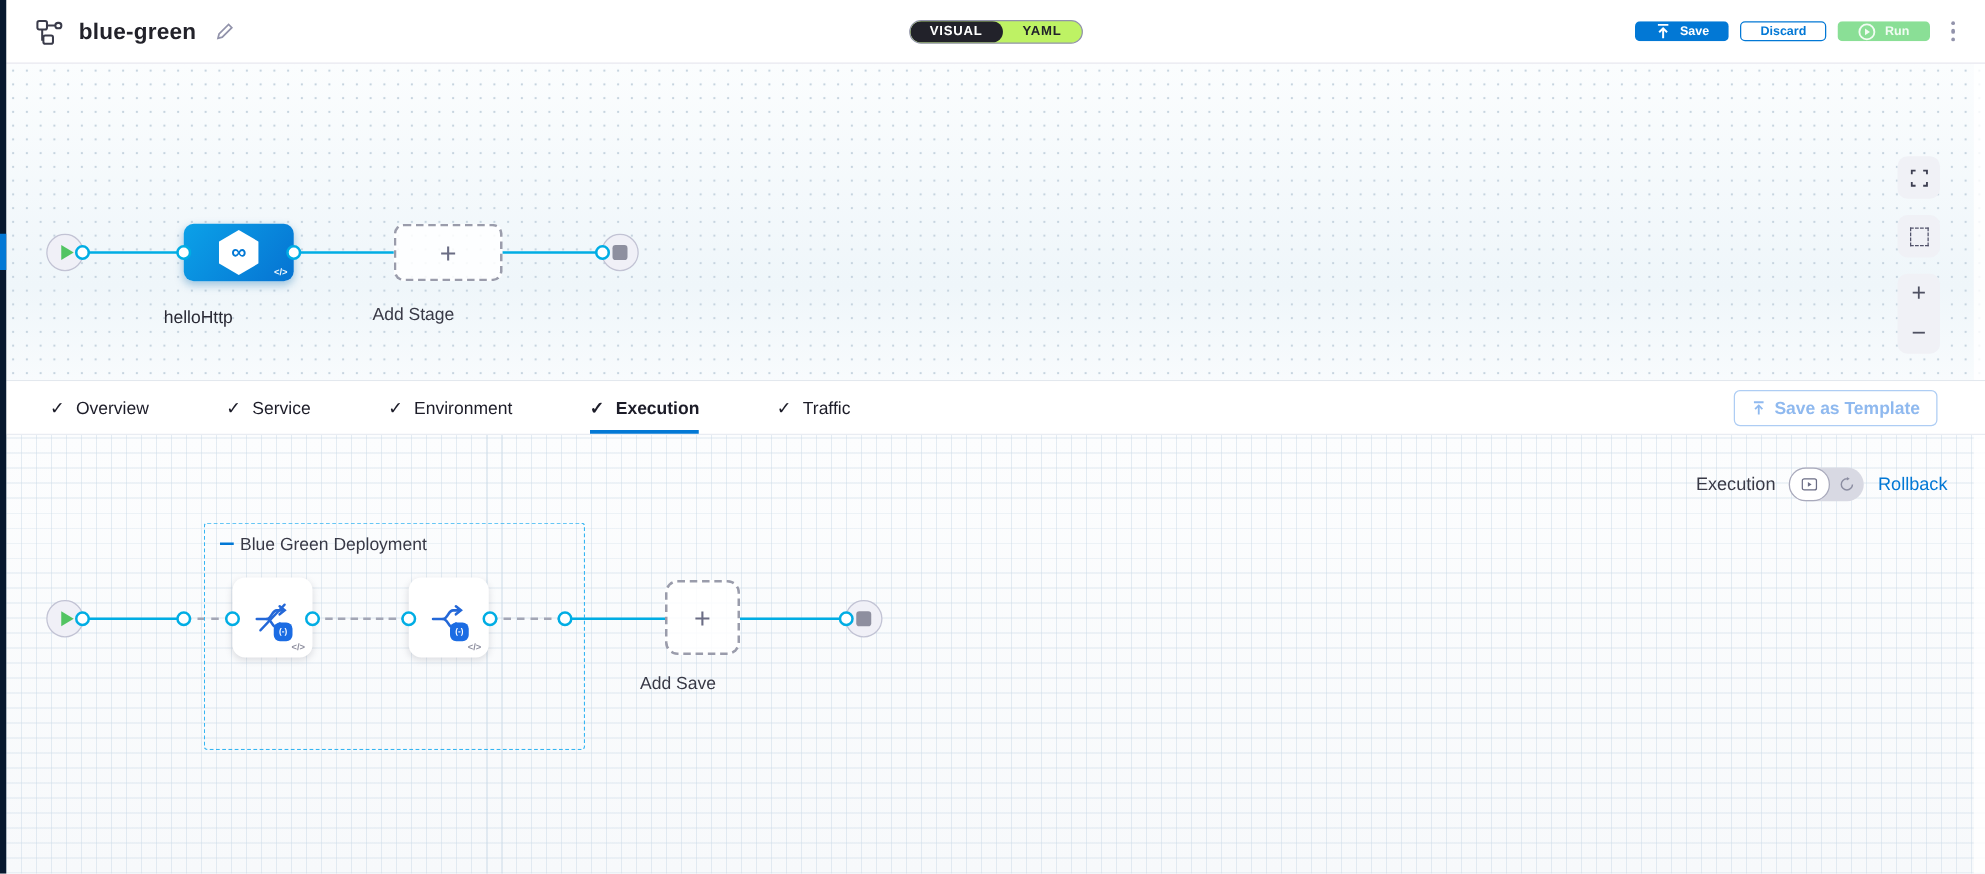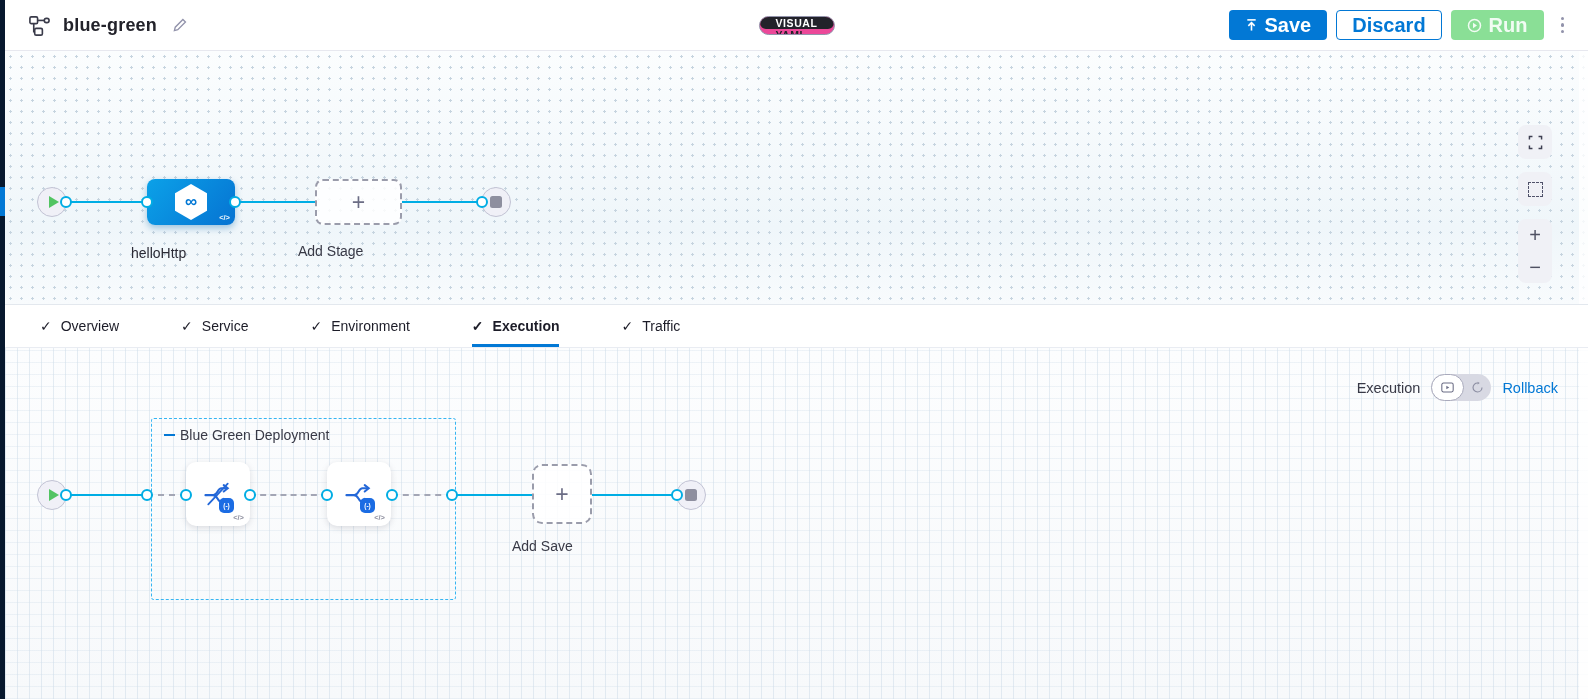--- a/index.html
+++ b/index.html
@@ -13,30 +13,30 @@
 
   
   .header { position:absolute; left:5px; top:0; right:0; height:51px; background:#fff;
     border-bottom:1px solid #e7e8ef; display:flex; align-items:center; padding:0 16px 0 23px; z-index:40; }
   .hdr-left { display:flex; align-items:center; gap:12px; }
   .pipeline-glyph { display:flex; }
   .page-title { font-size:18px; font-weight:bold; color:#22222a; letter-spacing:.2px; }
   .edit-pencil { display:flex; margin-left:2px; cursor:pointer; }
 
   .view-toggle { position:absolute; left:50%; transform:translateX(-50%); display:flex;
-    border:1px solid #9293ab; border-radius:99px; background:#ec4899; overflow:hidden; height:19px;flex-direction:column; }
+    border:1px solid #9293ab; border-radius:99px; background:#bef264; overflow:hidden; height:19px; }
   .view-toggle .seg { font-size:10.5px; font-weight:bold; letter-spacing:.6px; padding:0 16px;
     display:flex; align-items:center; color:#22222a; cursor:pointer; }
   .view-toggle .seg.sel { background:#22222a; color:#fff; border-radius:99px; }
 
   .hdr-right { margin-left:auto; display:flex; align-items:center; gap:9px; }
   .unsaved-badge { display:flex; align-items:center; gap:8px; background:#f3f3fa; border-radius:6px;
     height:30px; padding:0 14px; color:#ff7020; font-size:13px; font-weight:bold; }
   .unsaved-badge .dot { width:9px; height:9px; border-radius:50%; background:#ff7020; }
-  .btn { height:30px; border-radius:4px; font-size:20px; font-weight:bold; display:flex;
+  .btn { height:16px; border-radius:4px; font-size:10px; font-weight:bold; display:flex;
     align-items:center; gap:7px; padding:0 15px; cursor:pointer; border:1px solid transparent; }
   .btn-save { background:#0278d5; color:#fff; }
   .btn-discard { background:#fff; color:#0278d5; border-color:#0278d5; }
   .btn-run { background:#8adf96; color:#f1fcf3; }
   .kebab { display:flex; flex-direction:column; gap:3px; padding:6px 8px; cursor:pointer; }
   .kebab i { width:3.5px; height:3.5px; border-radius:50%; background:#9293ab; }
 
   
   .stage-canvas { position:absolute; left:5px; top:51px; right:0; height:254px;
     background:
@@ -98,21 +98,21 @@
   
   .exec-mode { position:absolute; top:26px; right:30px; display:flex; align-items:center; gap:11px; z-index:9; }
   .exec-mode .mode-label { font-size:14.5px; color:#383946; }
   .mode-toggle { display:flex; align-items:center; width:60px; height:27px; background:#d8d9e3; border-radius:14px; cursor:pointer; }
   .mode-toggle .seg-a { width:33px; height:27px; background:#fff; border:1px solid #a9aabc; border-radius:14px;
     display:flex; align-items:center; justify-content:center; }
   .mode-toggle .seg-b { flex:1; display:flex; align-items:center; justify-content:center; }
   .rollback-link { font-size:14.5px; color:#0278d5; cursor:pointer; }
 
   
-  .step-group { position:absolute; left:146px; top:70px; width:305px; height:182px;
+  .step-group { position:absolute; left:158px; top:70px; width:305px; height:182px;
     border:1.4px dashed #35b5f2; border-radius:3px; z-index:4; }
   .group-label { position:absolute; left:12px; top:8px; display:flex; align-items:center; gap:5px; }
   .group-label .dash { width:11px; height:2.5px; background:#0278d5; }
   .group-label .txt { font-size:14px; color:#383946; }
 
   .step-node { position:absolute; width:64px; height:64px; background:#fff; border-radius:10px;
     box-shadow:0 2px 6px rgba(96,97,112,.2); z-index:5; display:flex; align-items:center; justify-content:center; cursor:pointer; }
   .step-node .code-glyph2 { position:absolute; right:6px; bottom:4px; font-size:7.5px; color:#8e8f9f; font-weight:bold; }
   .fn-badge { position:absolute; left:33px; top:36px; width:15px; height:15px; background:#1b6ce3; border-radius:5px;
     color:#fff; font-size:6.5px; font-weight:bold; display:flex; align-items:center; justify-content:center; }
@@ -239,20 +239,28 @@
       <span>Environment</span>
     </div>
     <div class="tab active">
       <span class="chk">✓</span>
       <span>Execution</span>
     </div>
     <div class="tab">
       <span class="chk">✓</span>
       <span>Traffic</span>
     </div>
+    <button class="save-template-btn">
+      <svg width="12" height="13" viewBox="0 0 14 14" fill="none" stroke="#8fb9ef" stroke-width="1.7">
+        <path d="M2.5 1.5 H11.5"></path>
+          <path d="M7 4.5 V13"></path>
+          <path d="M3.6 7.9 L7 4.5 L10.4 7.9"></path>
+      </svg>
+      <span>Save as Template</span>
+    </button>
   </div>
 
   <div class="exec-canvas">
 
     <div class="exec-mode">
       <span class="mode-label">Execution</span>
       <div class="mode-toggle">
         <span class="seg-a">
           <svg width="13" height="11" viewBox="0 0 16 13" fill="none" stroke="#6b6d85" stroke-width="1.3">
             <rect x="1" y="1" width="14" height="11" rx="2"></rect>

